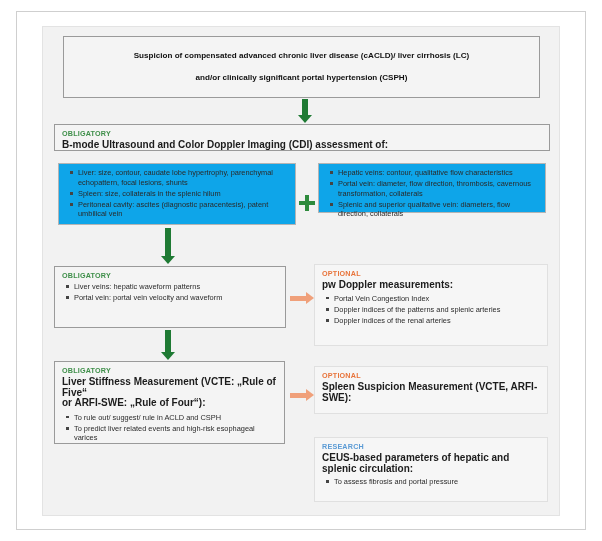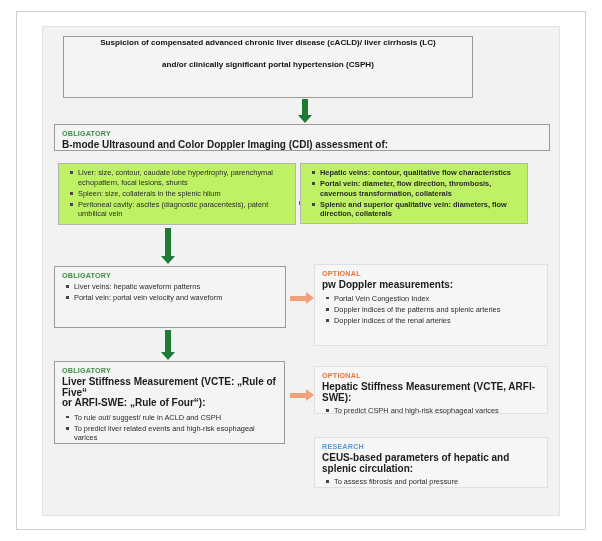--- a/index.html
+++ b/index.html
@@ -34,21 +34,21 @@
     box-sizing:border-box;
   }
 
   .box{
     position:absolute;
     background:#f4f4f4;
     border:1px solid #9a9a9a;
     box-sizing:border-box;
     padding:4px 7px 4px 7px;
   }
-  .box.plain{border:1px solid #b4b4b4;background:#bef264;}
+  .box.plain{border:1px solid #b4b4b4;background:#0ea5e9;}
   .box.soft{border:1px solid #e0e0e0;background:#f6f6f6;}
 
   .tag{
     font-size:7.2px;
     font-weight:bold;
     letter-spacing:.2px;
     line-height:10px;
     margin:0 0 1px 0;
   }
   .tag.obligatory{color:#3f8f4a;}
@@ -79,51 +79,51 @@
   ul.blist li:before{
     content:"";
     position:absolute;
     left:-8px;top:3.4px;
     width:2.6px;height:2.6px;
     background:#444;
   }
 
   
   #title-box{
-    left:63px;top:36px;width:410px;height:62px;
+    left:63px;top:36px;width:477px;height:62px;
     border:1px solid #9a9a9a;
     background:#f4f4f4;
     display:flex;flex-direction:column;
-    align-items:center;
+    align-items:center;justify-content:center;
     padding:0 10px;
   }
   #title-box .tline{
     font-size:8.1px;font-weight:bold;color:#111;
     text-align:center;line-height:12px;
   }
   #title-box .tline.first{margin-bottom:10px;}
 
   
   #us-box{left:54px;top:124px;width:496px;height:27px;}
 
   
   #us-left{left:58px;top:163px;width:238px;height:62px;}
-  #us-right{left:300px;top:163px;width:228px;height:61px;font-weight:bold;}
+  #us-right{left:318px;top:163px;width:228px;height:50px;}
 
   
   #pw-box{left:54px;top:266px;width:232px;height:62px;}
   
   #pw-opt{left:314px;top:264px;width:234px;height:82px;}
 
   
   #lsm-box{left:54px;top:361px;width:231px;height:83px;}
   
   #ssm-box{left:314px;top:366px;width:234px;height:48px;}
   
-  #res-box{left:314px;top:437px;width:234px;height:51px;}
+  #res-box{left:314px;top:437px;width:234px;height:65px;}
 
   
   .varrow{
     position:absolute;
     width:14px;
     display:block;
   }
   .varrow .shaft{
     position:absolute;left:4px;top:0;
     width:6px;background:#1f7a34;
@@ -250,24 +250,21 @@
     </ul>
   </div>
 
   <div class="harrow" style="left:290px;top:389px;width:24px;">
     <span class="shaft" style="width:16px;"></span>
     <span class="head" style="left:16px;"></span>
   </div>
 
   <div class="box soft" id="ssm-box">
     <div class="tag optional">OPTIONAL</div>
-    <div class="heading">Hepatic Stiffness Measurement (VCTE, ARFI-SWE):</div>
-    <ul class="blist">
-      <li>To predict CSPH and high-risk esophageal varices</li>
-    </ul>
+    <div class="heading">Spleen Suspicion Measurement (VCTE, ARFI-SWE):</div>
   </div>
 
   <div class="box soft" id="res-box">
     <div class="tag research">RESEARCH</div>
     <div class="heading">CEUS-based parameters of hepatic and splenic circulation:</div>
     <ul class="blist">
       <li>To assess fibrosis  and portal pressure</li>
     </ul>
   </div>
 

